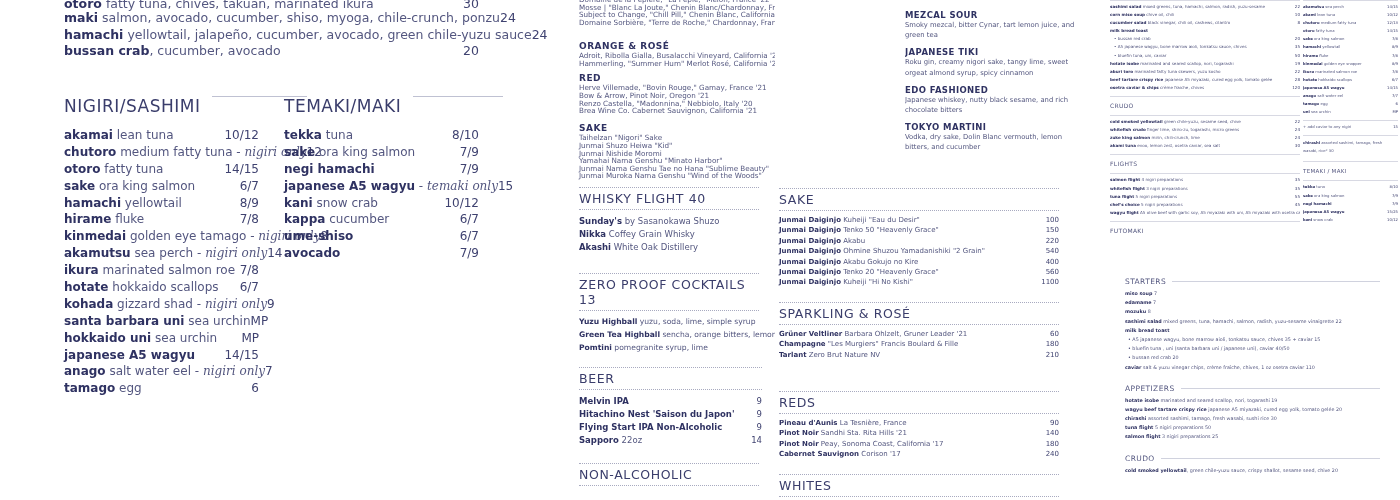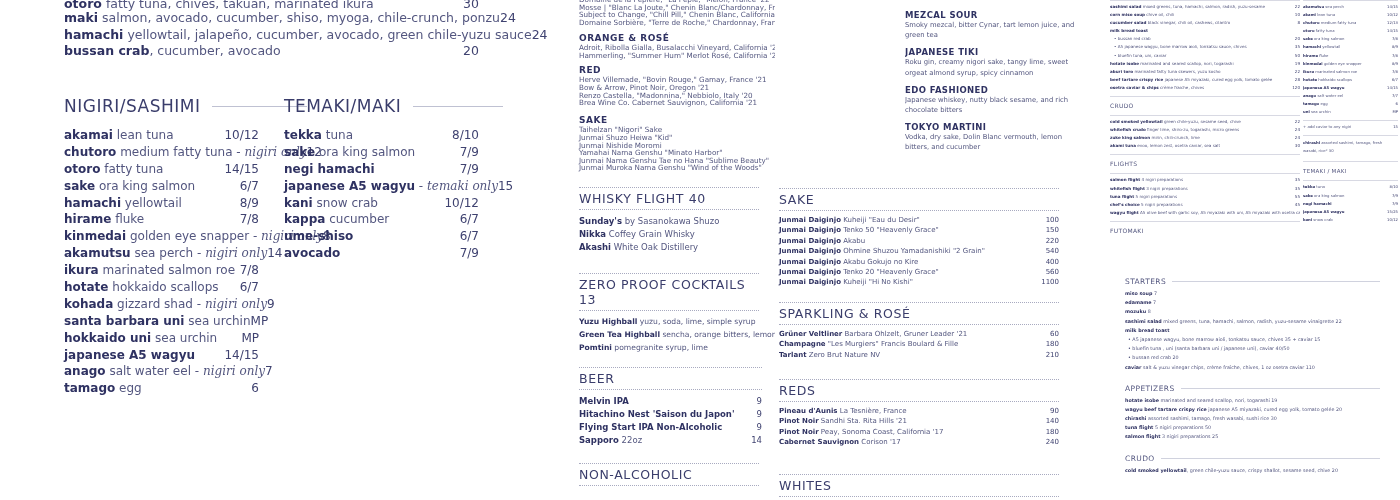--- a/index.html
+++ b/index.html
@@ -15,28 +15,28 @@
   .p7 { left: 1125px; width: 255px; height: 230px; top: 270px; }
 
   .row { display: flex; justify-content: space-between; align-items: baseline; white-space: nowrap; }
   .b { font-weight: bold; color: #2f3262; }
   .d { color: #53567f; }
   .i { font-style: italic; font-family: "DejaVu Serif", serif; color: #53567f; }
   .price { color: #3f4270; }
 
   
   .p1 .toprow { position: absolute; left: 64px; width: 415px; font-size: 12.5px; }
-  .p1 .sec-title { position: absolute; font-size: 17px; letter-spacing: 0.5px; color: #3a3d6b; display: flex; align-items: center; }
+  .p1 .sec-title { position: absolute; font-size: 17px; letter-spacing: 0.5px; color: #3a3d6b; display: flex; }
   .p1 .sec-title .rule { display: inline-block; height: 1px; background: #bfc1d2; margin-left: 12px; }
   .p1 .col { position: absolute; font-size: 12px; }
   .p1 .col .row { height: 16.9px; }
 
   
   .p2 .wine { position: absolute; left: 4px; width: 310px; font-size: 7.2px; line-height: 1.05; }
-  .p2 .whead { font-size: 9px; font-weight: bold; color: #2f3262; letter-spacing: 0.5px; margin-bottom: 1px; }
+  .p2 .whead { font-size: 9px; font-weight: bold; color: #2f3262; letter-spacing: 0.5px; margin-bottom: 1px; margin-top: 8px; }
   .p2 .wine .row { color: #53567f; }
   .p2 .blk { position: absolute; left: 4px; width: 180px; }
   .bighead { font-size: 12.5px; letter-spacing: 0.6px; color: #3a3d6b; padding: 3px 0; }
   .dots { border-top: 1px dotted #a8aac0; height: 0; }
   .p2 .blk .row { font-size: 8.5px; height: 13px; }
   .p2 .blk .small { font-size: 7.6px; }
 
   
   .p3 .blk { position: absolute; left: 4px; width: 280px; }
   .p3 .blk .row { font-size: 7px; height: 10.4px; }
@@ -120,21 +120,21 @@
       </div>
       <div class="row">
         <span><span class="b">hamachi</span> <span class="d">yellowtail</span></span>
         <span class="price">8/9</span>
       </div>
       <div class="row">
         <span><span class="b">hirame</span> <span class="d">fluke</span></span>
         <span class="price">7/8</span>
       </div>
       <div class="row">
-        <span><span class="b">kinmedai</span> <span class="d">golden eye snapper -</span> <span class="i">nigiri only</span></span>
+        <span><span class="b">kinmedai</span> <span class="d">golden eye tamago -</span> <span class="i">nigiri only</span></span>
         <span class="price">8</span>
       </div>
       <div class="row">
         <span><span class="b">akamutsu</span> <span class="d">sea perch -</span> <span class="i">nigiri only</span></span>
         <span class="price">14</span>
       </div>
       <div class="row">
         <span><span class="b">ikura</span> <span class="d">marinated salmon roe</span></span>
         <span class="price">7/8</span>
       </div>
@@ -396,21 +396,21 @@
         <div class="row">
           <span><span class="b">Champagne</span> <span class="d">"Les Murgiers" Francis Boulard &amp; Fille</span></span>
           <span class="price">180</span>
         </div>
         <div class="row">
           <span><span class="b">Tarlant</span> <span class="d">Zero Brut Nature NV</span></span>
           <span class="price">210</span>
         </div>
       </div>
   </div>
-  <div class="blk" style="top:379px">
+  <div class="blk" style="top:391px">
     <div class="dots"></div>
     <div class="bighead">REDS</div>
     <div class="dots" style="margin-bottom:5px"></div>
     <div id="p3-reds">
         <div class="row">
           <span><span class="b">Pineau d'Aunis</span> <span class="d">La Tesnière, France</span></span>
           <span class="price">90</span>
         </div>
         <div class="row">
           <span><span class="b">Pinot Noir</span> <span class="d">Sandhi Sta. Rita Hills '21</span></span>

